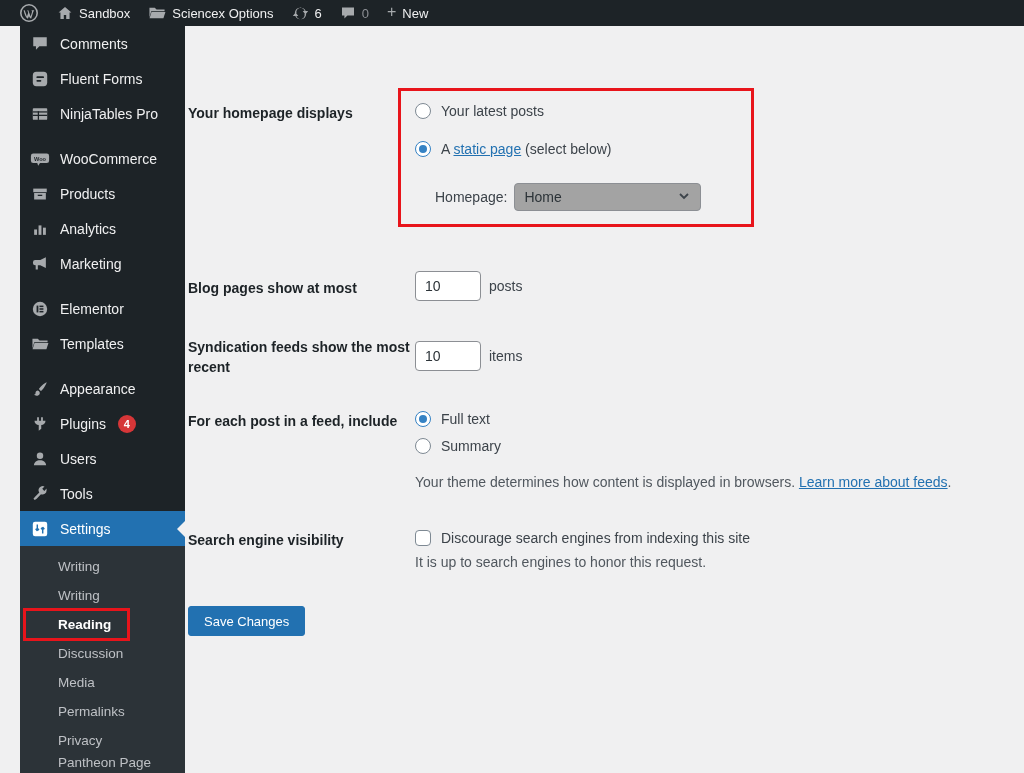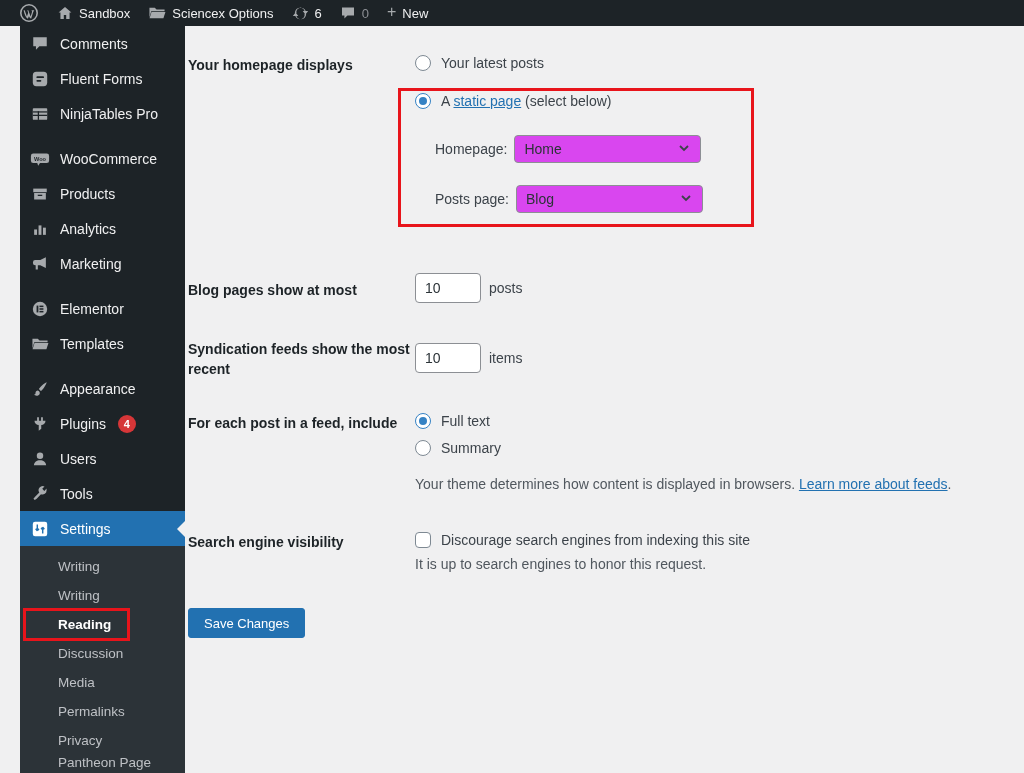--- a/index.html
+++ b/index.html
@@ -47,21 +47,21 @@
   .row-control { flex:1; }
   .radio-line { display:flex; align-items:center; gap:10px; height:20px; }
   .radio { width:16px; height:16px; border-radius:50%; border:1px solid #7e8993;
     background:#fff; flex-shrink:0; position:relative; cursor:pointer; }
   .radio.checked { border-color:#3582c4; }
   .radio.checked::after { content:""; position:absolute; left:3px; top:3px;
     width:8px; height:8px; border-radius:50%; background:#3582c4; }
   .checkbox { width:16px; height:16px; border-radius:4px; border:1px solid #7e8993;
     background:#fff; flex-shrink:0; cursor:pointer; }
   a.wp-link { color:#2271b1; text-decoration:underline; cursor:pointer; }
-  .select { width:187px; height:28px; background:#d946ef; border:1px solid #8c8f94;
+  .select { width:187px; height:28px; background:#a3a3a3; border:1px solid #8c8f94;
     border-radius:4px; display:flex; align-items:center; padding:0 8px 0 9px;
     color:#2c3338; cursor:pointer; justify-content:space-between; }
   .page-select-row { display:flex; align-items:center; gap:7px; margin-left:20px; }
   .num-input { width:66px; height:30px; border:1px solid #8c8f94; border-radius:4px;
     background:#fff; padding:0 0 0 9px; font-size:14px; color:#2c3338;
     font-family:"Liberation Sans", sans-serif; }
   .unit-label { margin-left:8px; }
   .input-line { display:flex; align-items:center; }
   .helper { color:#50575e; line-height:20px; }
   .save-btn { background:#2271b1; border:1px solid #2271b1; color:#fff;
@@ -303,21 +303,21 @@
       <span>Pantheon Page Cache</span>
     </div>
   </div>
 </div>
 
 <div id="main">
 
   <span class="annotation-box"></span>
 
   
-  <div class="row" style="margin-bottom:60px;">
+  <div class="row" style="margin-bottom:60px;margin-top:48px;">
     <div class="row-label">Your homepage displays</div>
     <div class="row-control">
       <div class="radio-line">
         <span class="radio"></span>
         <span>Your latest posts</span>
       </div>
       <div class="radio-line" style="margin-top:18px;">
         <span class="radio checked"></span>
         <span>
           <span>A</span>
@@ -329,31 +329,20 @@
         <span>Homepage:</span>
         <div class="select">
           <span>Home</span>
           <span>
             <svg width="16" height="16" viewBox="0 0 16 16">
                 <polyline points="4,6 8,10 12,6" fill="none" stroke="#3c434a" stroke-width="1.8"></polyline>
               </svg>
           </span>
         </div>
       </div>
-      <div class="page-select-row" style="margin-top:22px;">
-        <span>Posts page:</span>
-        <div class="select">
-          <span>Blog</span>
-          <span>
-            <svg width="16" height="16" viewBox="0 0 16 16">
-                <polyline points="4,6 8,10 12,6" fill="none" stroke="#3c434a" stroke-width="1.8"></polyline>
-              </svg>
-          </span>
-        </div>
-      </div>
     </div>
   </div>
 
   
   <div class="row" style="margin-bottom:34px;">
     <div class="row-label" style="padding-top:7px;">Blog pages show at most</div>
     <div class="row-control input-line">
       <input class="num-input" value="10" style="">
       <span class="unit-label">posts</span>
     </div>

